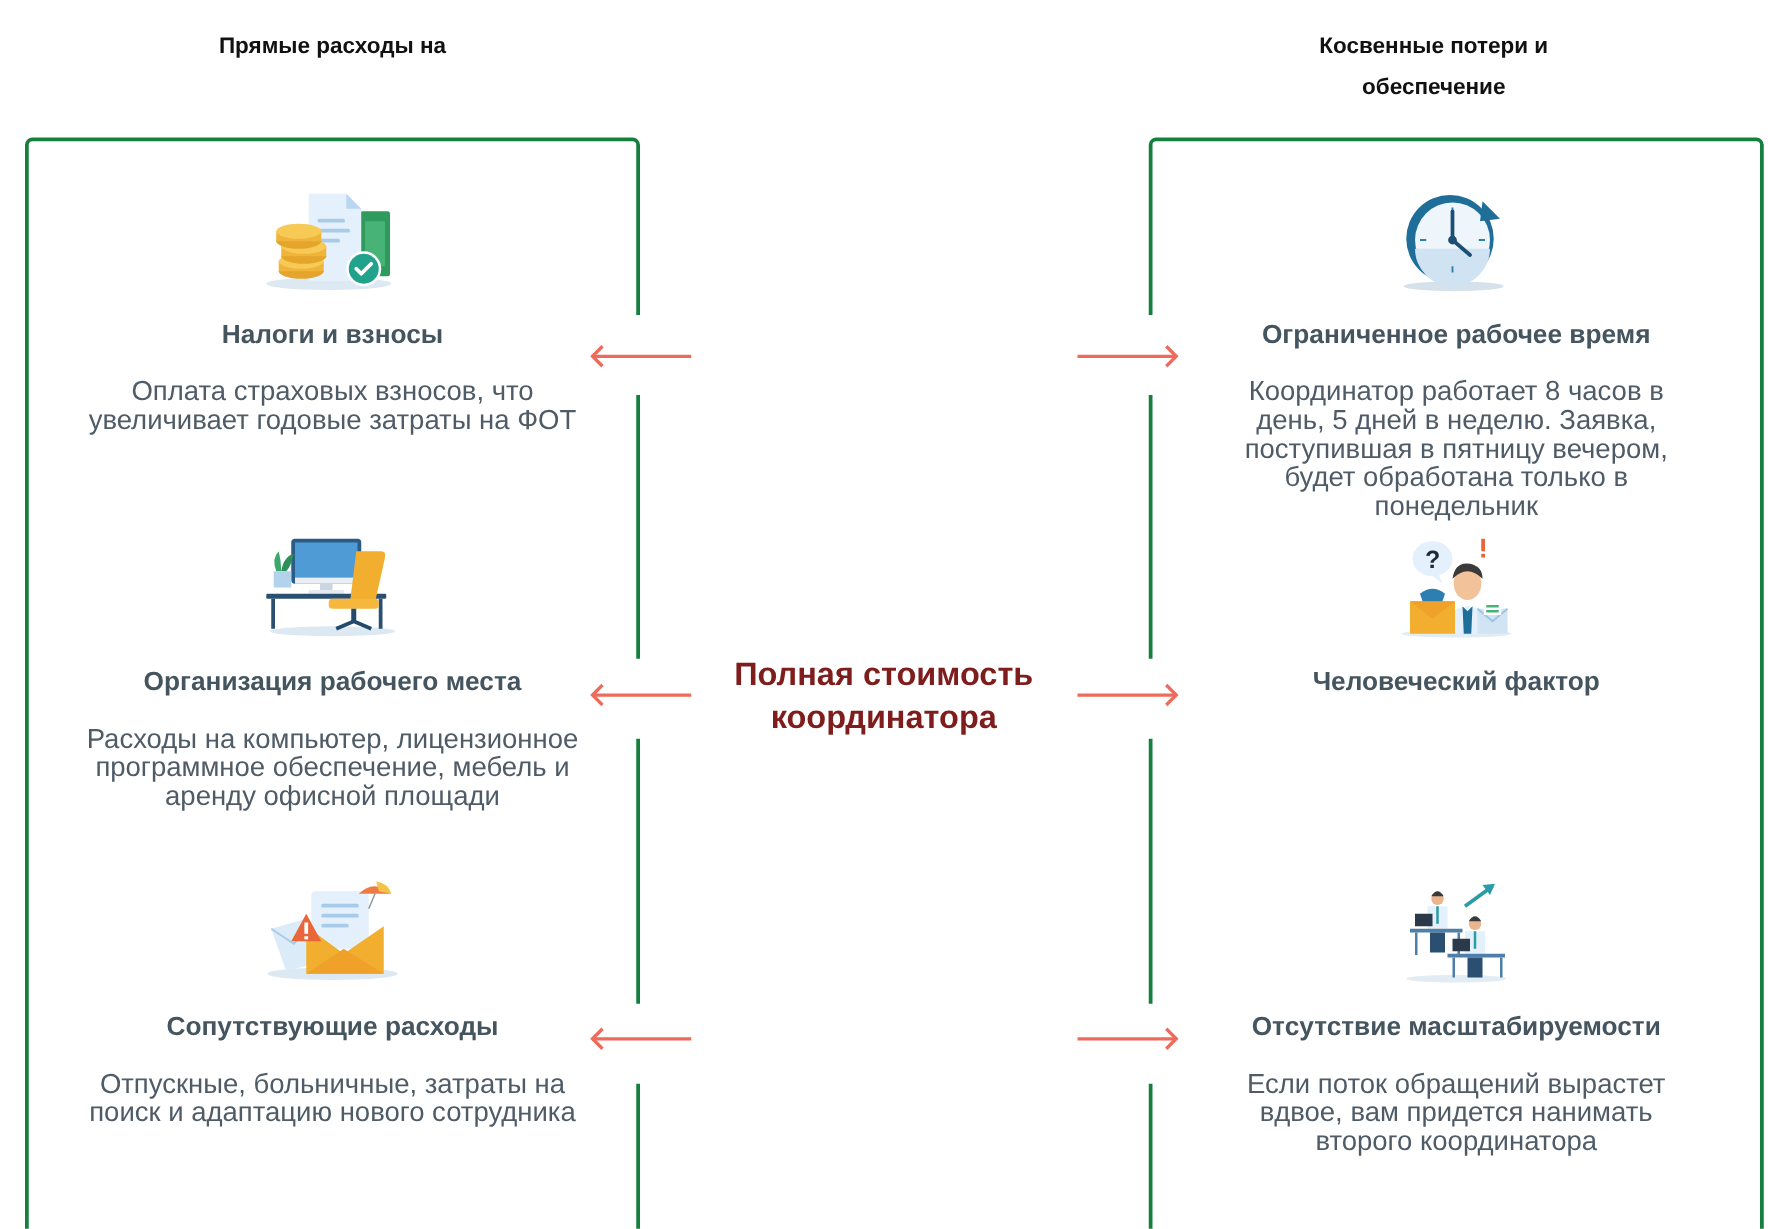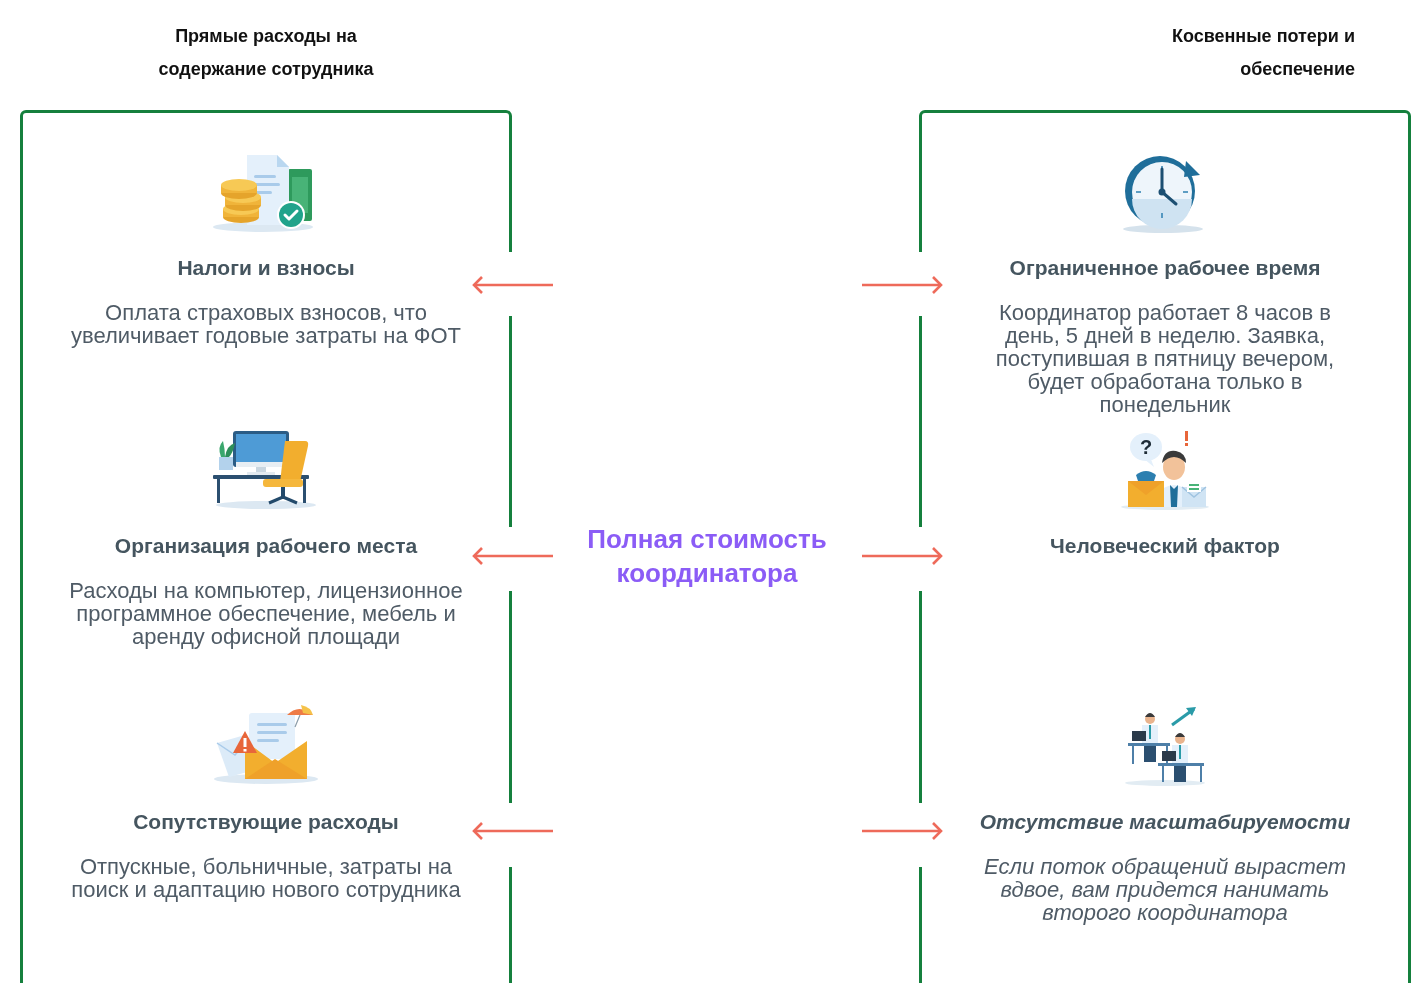--- a/index.html
+++ b/index.html
@@ -1,43 +1,42 @@
 <!DOCTYPE html>
 <html><head>
 <meta charset="utf-8">
 <style>
   html, body { margin:0; padding:0; background:#ffffff; }
   body { width:1414px; height:983px; position:relative; overflow:hidden;
          font-family:"Liberation Sans", "DejaVu Sans", sans-serif; }
   .col-header { position:absolute; top:20px; width:492px; text-align:center;
                 font-size:18px; font-weight:bold; color:#111111; line-height:33px; }
   .col-header.left { left:20px; }
-  .col-header.right { left:863px;text-align:right; }
+  .col-header.right { left:901px; }
   .box { position:absolute; top:110px; width:492px; height:936px;
          box-sizing:border-box; border:3px solid #15803d; border-radius:6px; }
   .box.left { left:20px; }
   .box.right { left:901px;margin-left:18px; }
   .gap { position:absolute; width:9px; height:64px; background:#ffffff; }
   .box.left .gap { right:-6px; }
   .box.right .gap { left:-6px; }
   .item { position:absolute; left:0; width:486px; text-align:center; }
   .icon { width:110px; height:84px; margin:0 auto; display:block; }
   .item-title { font-size:21px; font-weight:bold; color:#45555F; margin-top:0; line-height:26px; }
   .item-desc { font-size:22px; color:#4F5B66; line-height:23px; margin:20px auto 0; width:400px; }
   .arrow { position:absolute; width:84px; height:20px; }
   .center-label { position:absolute; left:556px; width:302px; top:522px;
                   text-align:center; font-size:26px; font-weight:bold;
-                  color:#8b5cf6; line-height:34px; }
+                  color:#7f1d1d; line-height:34px; }
 </style>
 </head>
 <body>
 
 <div class="col-header left">
   <div>Прямые расходы на</div>
-  <div>содержание сотрудника</div>
 </div>
 <div class="col-header right">
   <div>Косвенные потери и</div>
   <div>обеспечение</div>
 </div>
 
 <div class="box left">
   <div class="gap" style="top:139px;"></div>
   <div class="gap" style="top:414px;"></div>
   <div class="gap" style="top:690px;"></div>
@@ -157,21 +156,21 @@
       <path d="M26 48 q10 -8 20 0 l-2 6 h-16 z" fill="#2C7FB0"></path>
       <path d="M72 60 h24 v20 h-24 z" fill="#D0E4F4"></path>
       <path d="M72 60 l12 10 l12 -10" stroke="#9FC3E0" stroke-width="1.5" fill="none"></path>
       <rect x="77" y="55" width="14" height="10" fill="#ffffff"></rect>
       <rect x="79" y="57" width="10" height="2" fill="#48B377"></rect>
       <rect x="79" y="61" width="10" height="2" fill="#48B377"></rect>
     </svg>
     <div class="item-title" style="margin-top:22px;">Человеческий фактор</div>
   </div>
 
-  <div class="item" style="top:590px;font-style:italic;">
+  <div class="item" style="top:590px;">
     <svg class="icon" viewBox="0 0 110 84">
       <ellipse cx="55" cy="80" rx="40" ry="3" fill="#E2ECF3"></ellipse>
       <line x1="62" y1="22" x2="84" y2="6" stroke="#2A9BA8" stroke-width="3"></line>
       <path d="M86 4 l-10 1 l6 8 z" fill="#2A9BA8"></path>
       <circle cx="40" cy="16" r="5" fill="#E9B48E"></circle>
       <path d="M35 14 q5 -8 10 0 z" fill="#3A3A3A"></path>
       <path d="M32 22 h16 v18 h-16 z" fill="#E4F0FB"></path>
       <rect x="39" y="22" width="2" height="14" fill="#2A9BA8"></rect>
       <rect x="22" y="28" width="14" height="10" fill="#2B3A4A"></rect>
       <rect x="18" y="40" width="42" height="3" fill="#4E7FA8"></rect>

